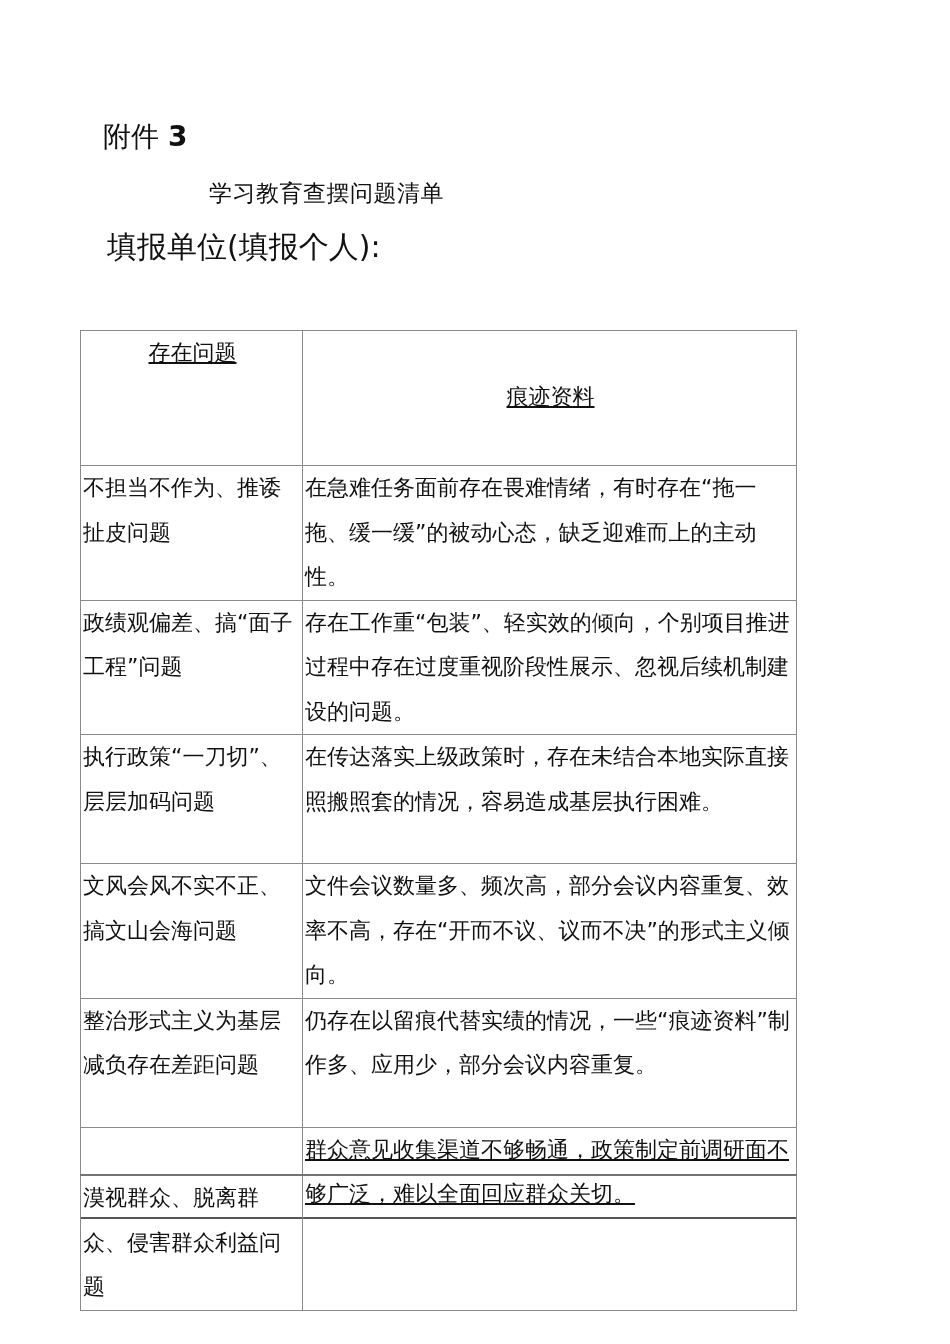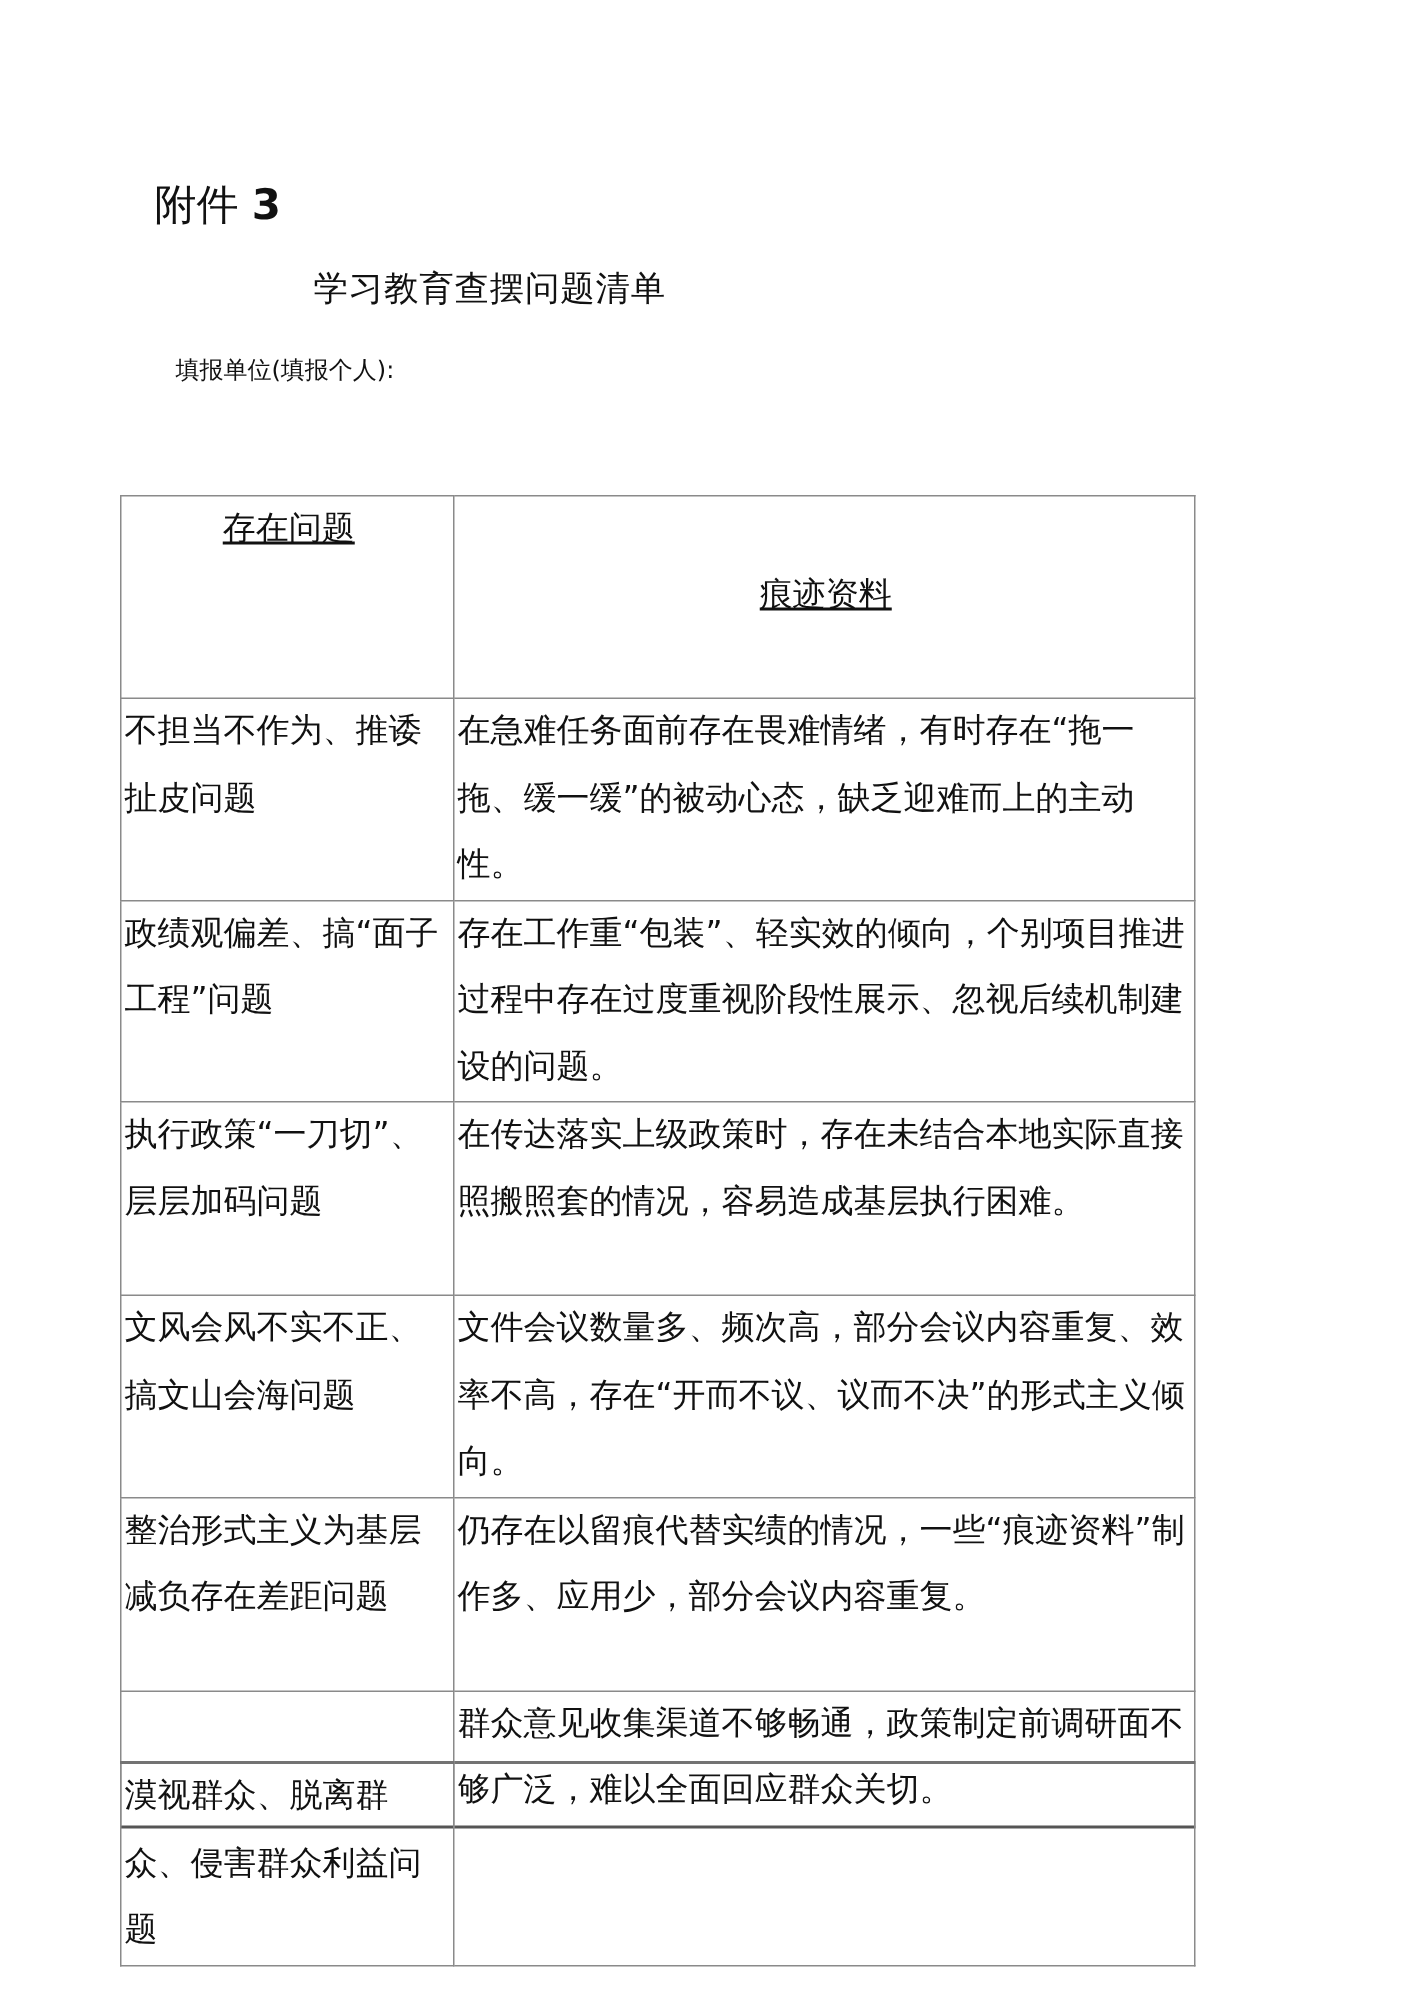--- a/index.html
+++ b/index.html
@@ -11,22 +11,22 @@
   .attachment {
     position: absolute; left: 103px; top: 120px;
     font-size: 28px; line-height: 34px;
   }
   .attachment .num { font-weight: bold; }
   .doc-title {
     position: absolute; left: 209px; top: 176px;
     font-size: 23px; line-height: 34px; letter-spacing: 0.5px;
   }
   .filler {
-    position: absolute; left: 117px; top: 230px;
-    font-size: 16px; line-height: 34px;
+    position: absolute; left: 107px; top: 230px;
+    font-size: 30px; line-height: 34px;
   }
   table.grid {
     position: absolute; left: 80px;
     border-collapse: collapse; table-layout: fixed;
     font-size: 22px;
   }
   table.grid td {
     border: 1px solid #8a8a8a;
     vertical-align: top; padding: 0 0 0 2px;
     line-height: 44.5px;
@@ -35,21 +35,21 @@
   table.grid col.c1 { width: 222px; }
   table.grid col.c2 { width: 494px; }
   #table-main { top: 330px; border-top: 1.5px solid #8a8a8a; }
   #table-main tr.last td { border-bottom: 2px solid #555; }
   #table-extra { top: 1174px; }
   #table-extra td { border-top: 2px solid #737373; }
   .hdr-left { text-align: center; padding-top: 0; }
   .hdr-right { text-align: center; padding-top: 44px !important; }
   .hdr-row td { height: 90px; text-decoration: underline; }
   .data-row td { height: 128px; }
-  .short-row td { height: 84px; }
+  .short-row td { height: 84px; text-decoration: underline; }
   .extra-row td { height: 128px; }
 </style>
 </head>
 <body>
 
 <div class="attachment">
   <span>附件</span>
   <span class="num">3</span>
 </div>
 

